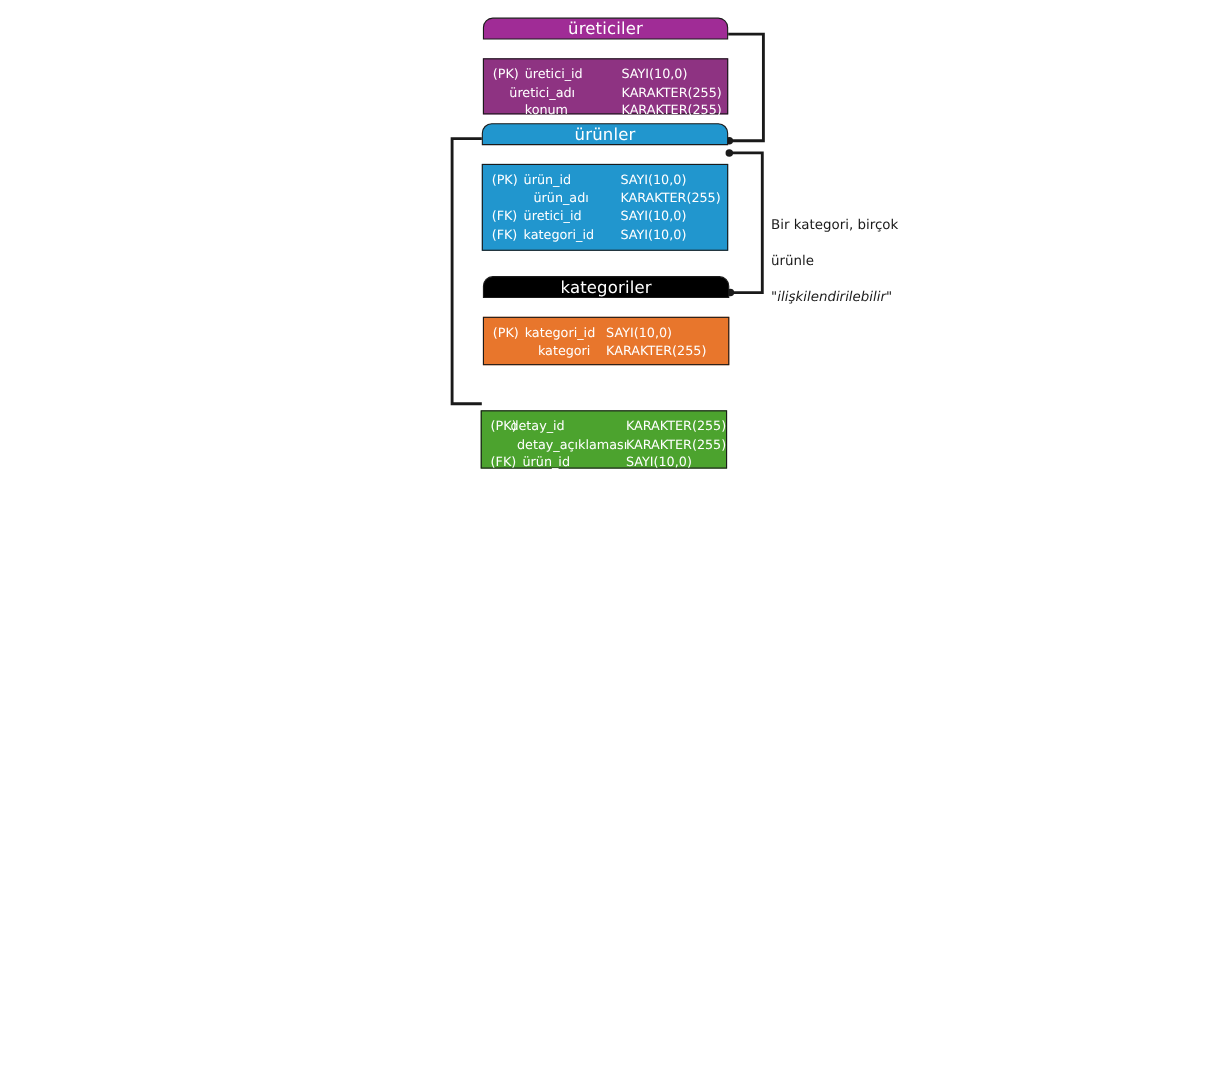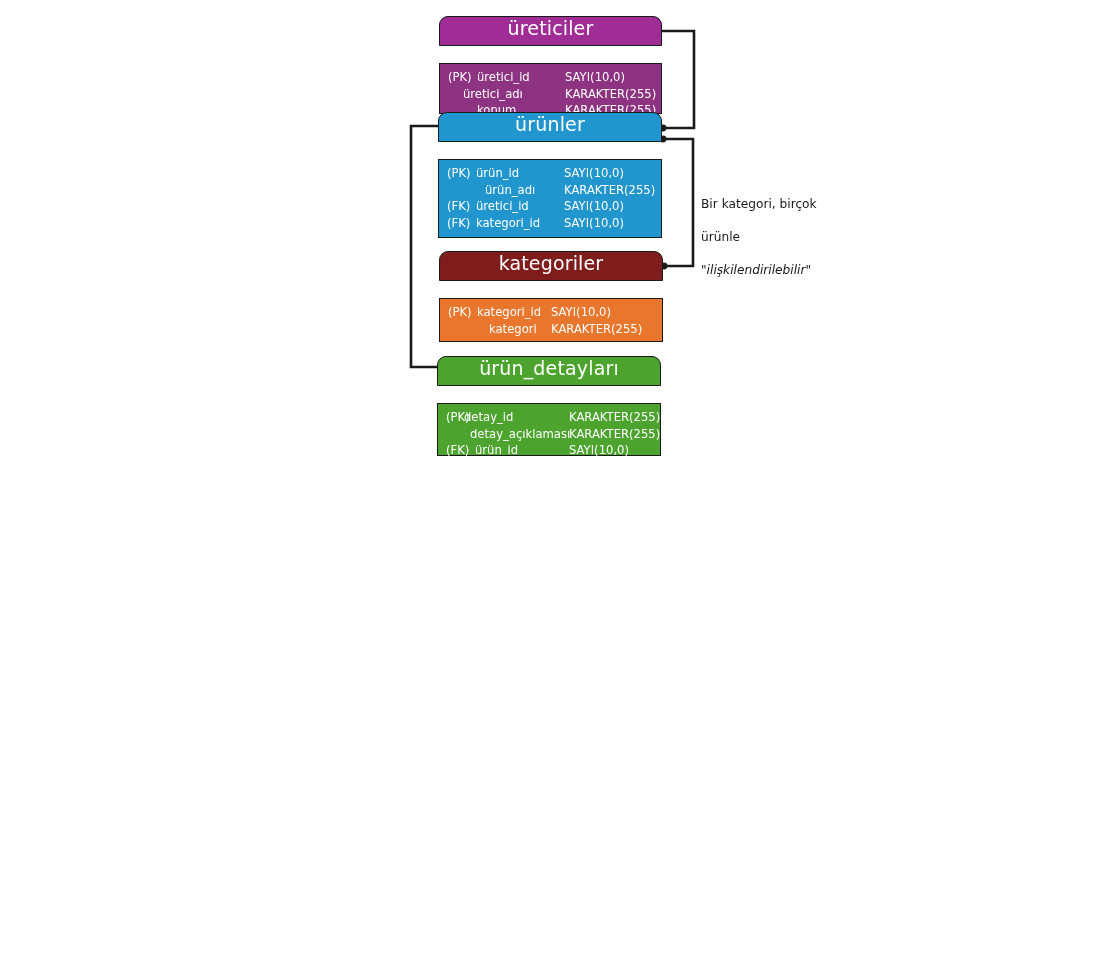--- a/index.html
+++ b/index.html
@@ -35,26 +35,26 @@
 
   
   .entity {
     position: absolute;
     box-sizing: border-box;
   }
   .entity-header {
     box-sizing: border-box;
     border-radius: 9px 9px 0 0;
     border: 1.6px solid #1a1a1a;
-    height: 30px;
+    height: 20px;
     display: flex;
     align-items: flex-start;
     justify-content: center;
     color: #ffffff;
-    font-size: 19px;
+    font-size: 15px;
     letter-spacing: 0.15px;
   }
   .entity-body {
     box-sizing: border-box;
     border: 1.6px solid #1a1a1a;
     border-top: none;
     margin-top: 17px;
     border-top: 1.6px solid #1a1a1a;
     padding: 5px 6px 6px 6px;
   }
@@ -79,21 +79,21 @@
     position: absolute;
     top: 0;
     text-align: center;
   }
 
   
   .c-purple-head { background: #A02C96; }
   .c-purple-body { background: #8E3382; }
   .c-blue-head   { background: #2196CE; }
   .c-blue-body   { background: #2196CE; }
-  .c-orange-head { background: #7f1d1d; }
+  .c-orange-head { background: #000000; }
   .c-orange-body { background: #E8762C; }
   .c-green-head  { background: #4CA32E; }
   .c-green-body  { background: #4CA32E; }
 
   
   .note {
     position: absolute;
     font-size: 12.2px;
     line-height: 16.5px;
     color: #1a1a1a;
@@ -191,23 +191,20 @@
       </div>
       <div class="attr-line">
         <span class="attr-prefix" style="left:2px;"></span>
         <span class="attr-label" style="left:43px;">kategori</span>
         <span class="attr-datatype" style="left:105px;">KARAKTER(255)</span>
       </div>
     </div>
   </div>
 
   <div class="entity" style="left:437px; top:356px; width:224px;">
-    <div class="entity-header c-green-head">
-      <span>ürün_detayları</span>
-    </div>
     <div class="entity-body c-green-body" style="height:53px;">
       <div class="attr-line">
         <span class="attr-prefix" style="left:2px;">(PK)</span>
         <span class="attr-label" style="left:20px;">detay_id</span>
         <span class="attr-datatype" style="left:125px;">KARAKTER(255)</span>
       </div>
       <div class="attr-line">
         <span class="attr-prefix" style="left:2px;"></span>
         <span class="attr-label" style="left:26px;">detay_açıklaması</span>
         <span class="attr-datatype" style="left:125px;">KARAKTER(255)</span>

